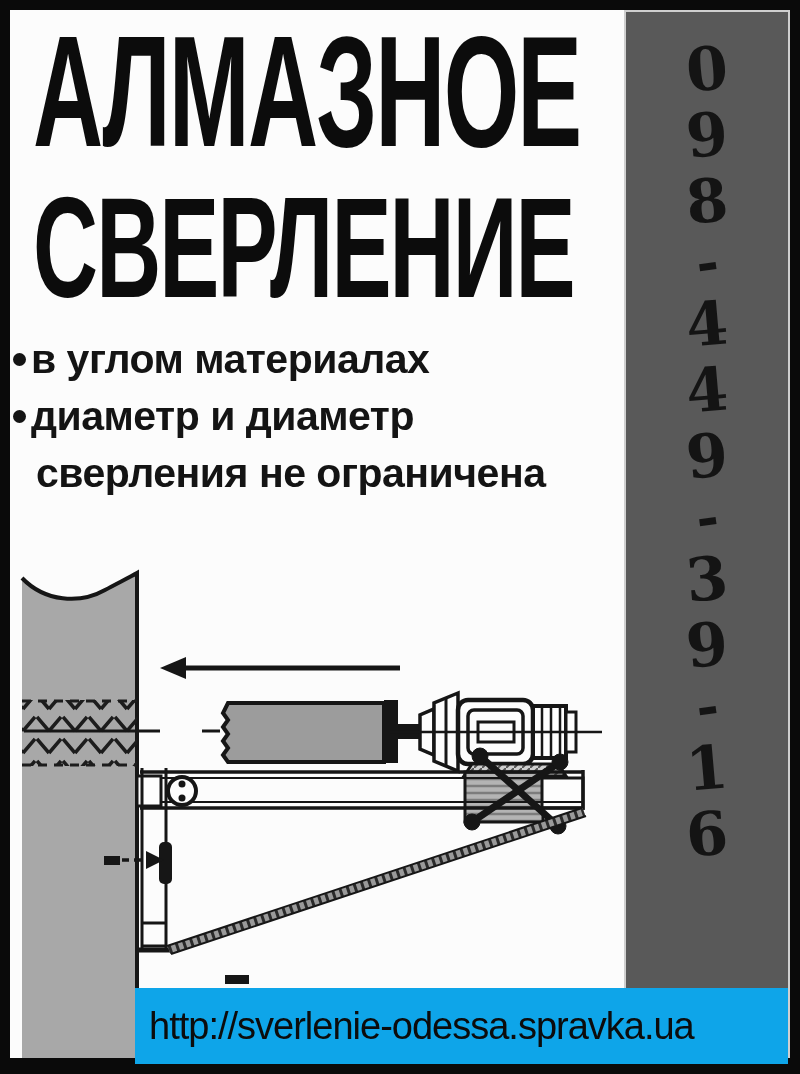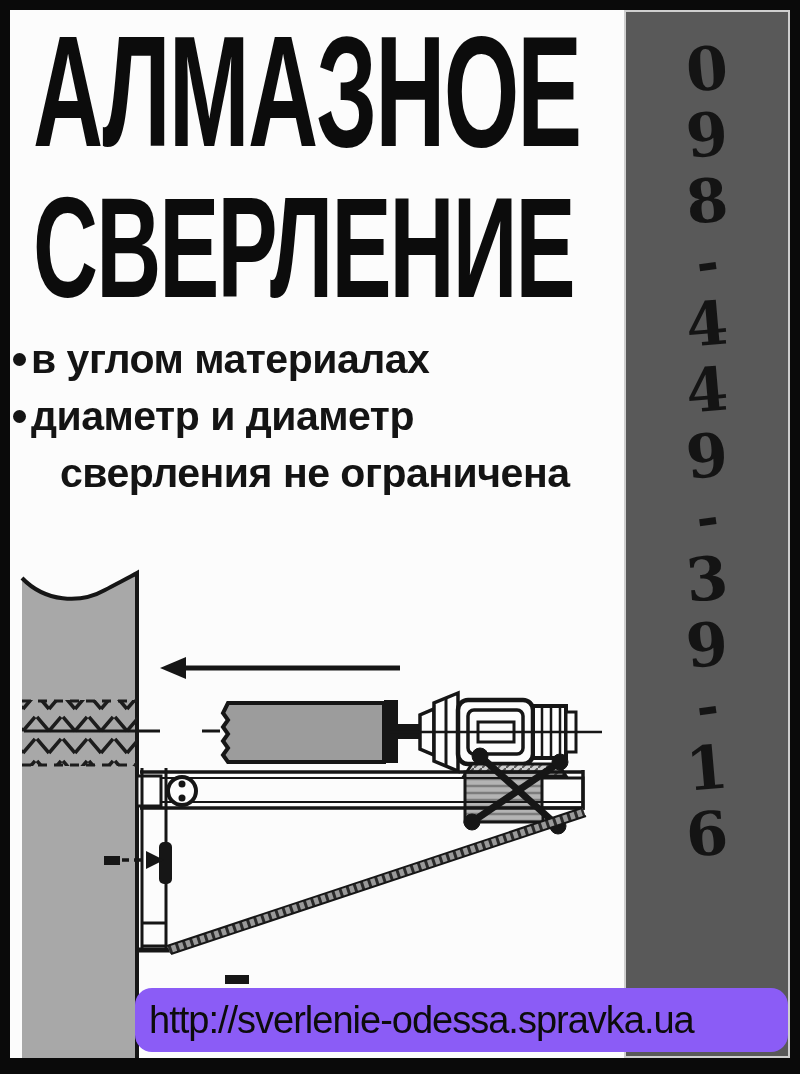--- a/index.html
+++ b/index.html
@@ -45,28 +45,28 @@
   #bullets{position:absolute;left:10px;top:331px;width:600px;}
   .b-row{
     display:flex;align-items:flex-start;
     font-size:41px;font-weight:bold;color:#141414;
     line-height:57px;letter-spacing:-0.5px;white-space:nowrap;
   }
   .b-dot{
     flex:0 0 auto;width:13px;height:13px;border-radius:50%;
     background:#141414;margin:22px 5px 0 3px;
   }
-  .b-indent{padding-left:26px;margin-left:24px;}
+  .b-indent{padding-left:26px;}
   
   #diagram{position:absolute;left:10px;top:560px;width:615px;height:498px;z-index:1;}
   
   #urlbar{
-    position:absolute;left:135px;top:988px;width:653px;height:64px;
-    background:#8b5cf6;z-index:3;
-    display:flex;align-items:center;border-radius:17px;
+    position:absolute;left:135px;top:988px;width:653px;height:76px;
+    background:#0ea5e9;z-index:3;
+    display:flex;align-items:center;
   }
   #url-text{
     font-size:38px;color:#0c0c0c;letter-spacing:-1px;
     padding-left:14px;white-space:nowrap;font-weight:normal;
   }
 </style>
 </head>
 <body>
 
 <div id="poster">

